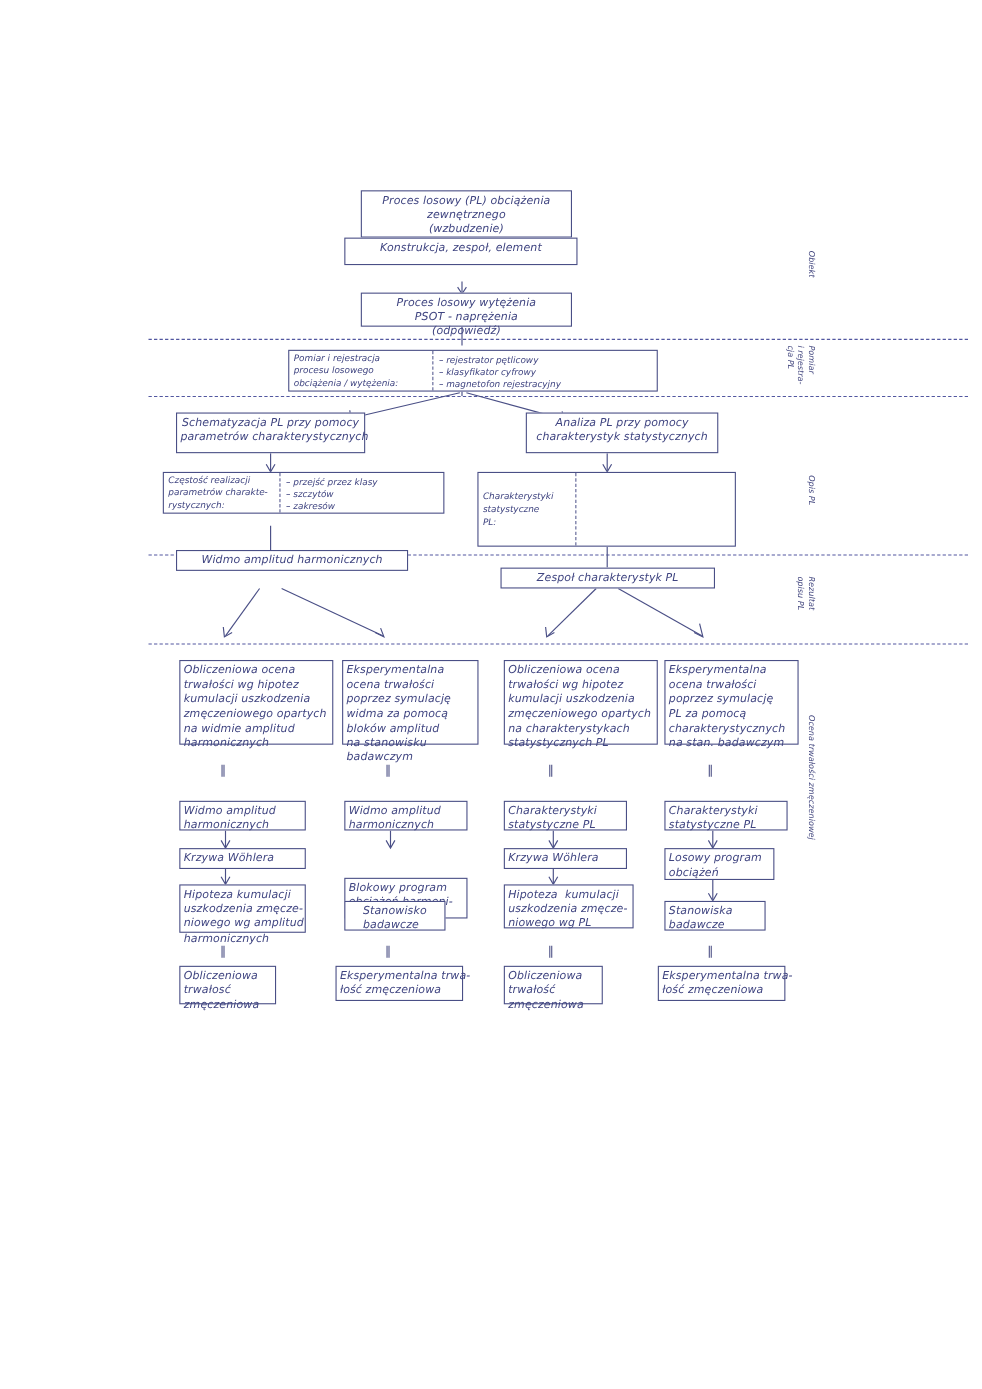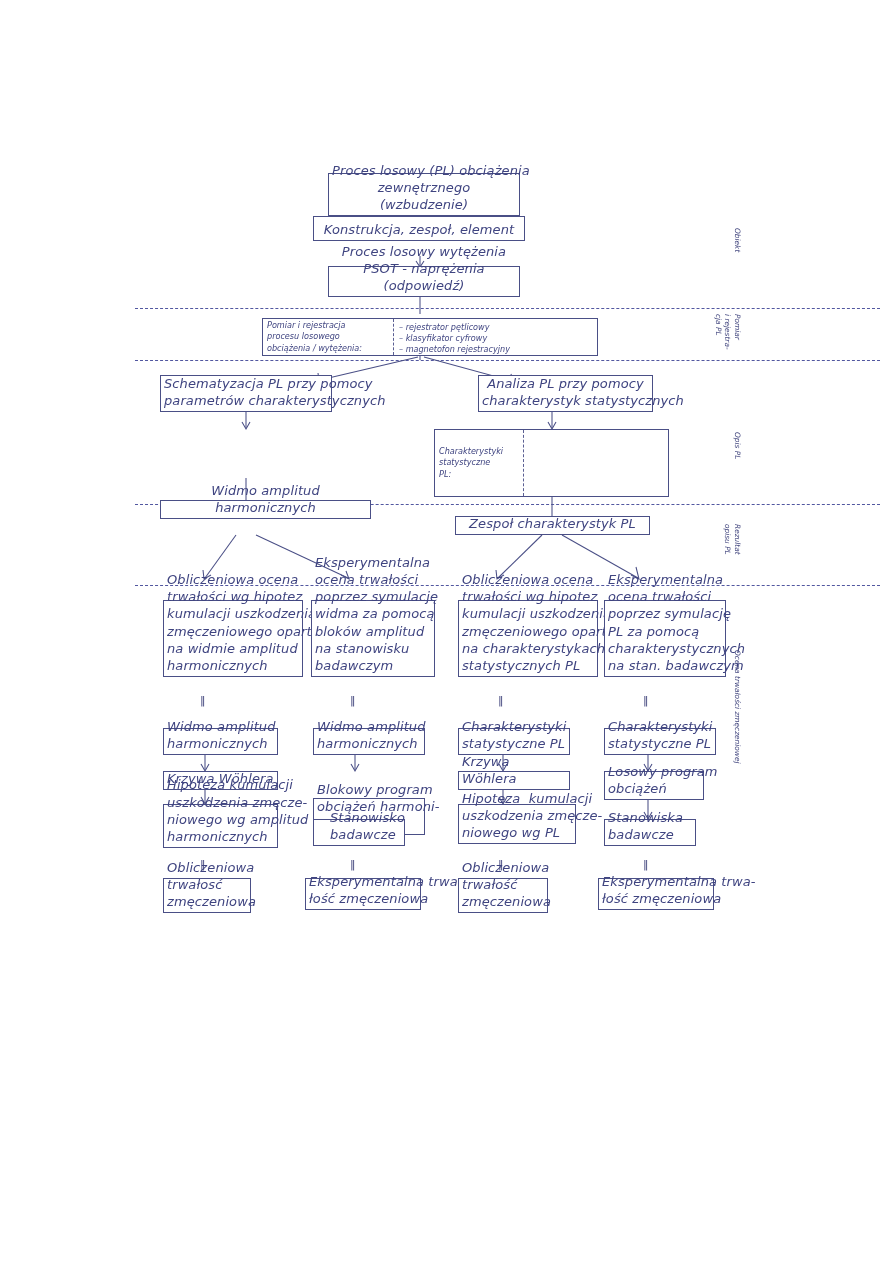--- a/index.html
+++ b/index.html
@@ -1,22 +1,22 @@
 <!DOCTYPE html>
 <html><head>
 <meta charset="utf-8">
 <style>
   html,body{margin:0;padding:0;background:#ffffff;}
   body{width:893px;height:1263px;position:relative;
        font-family:"DejaVu Sans",sans-serif;color:#3b3f7a;}
   #sheet{position:absolute;left:0;top:0;width:893px;height:1263px;overflow:hidden;}
 
   .box{position:absolute;border:1.2px solid #4a4f86;background:#ffffff;
-       box-sizing:border-box;font-style:italic;font-size:13px;line-height:1.32;
-       color:#3f4480;text-align:center;display:flex;align-items:flex-end;
+       box-sizing:border-box;font-style:italic;font-size:10px;line-height:1.32;
+       color:#3f4480;text-align:center;display:flex;align-items:flex-start;
        justify-content:center;padding:2px 3px;letter-spacing:.1px;}
   .box.lft{text-align:left;justify-content:flex-start;}
   .box .inner{width:100%;}
 
   
   .split{position:absolute;border:1.2px solid #4a4f86;background:#fff;
          box-sizing:border-box;display:flex;font-style:italic;font-size:8.1px;
          line-height:1.38;color:#3f4480;}
   .split .left{padding:3px 4px;box-sizing:border-box;display:flex;align-items:center;}
   .split .divider{border-left:1px dashed #5b5f93;}
@@ -136,20 +136,31 @@
     </div>
   </div>
 
   <div class="box" style="left:160px;top:375px;width:172px;height:37px;">
     <div class="inner">Schematyzacja&nbsp;PL&nbsp;przy&nbsp;pomocy<br>parametrów&nbsp;charakterystycznych</div>
   </div>
   <div class="box" style="left:478px;top:375px;width:175px;height:37px;">
     <div class="inner">Analiza&nbsp;PL&nbsp;przy&nbsp;pomocy<br>charakterystyk&nbsp;statystycznych</div>
   </div>
 
+  <div class="split" style="left:148px;top:429px;width:256px;height:38px;">
+    <div class="left" style="width:105px;">Częstość&nbsp;realizacji<br>parametrów&nbsp;charakte-<br>rystycznych:</div>
+    <div class="divider"></div>
+    <div class="right">
+      <ul>
+        <li>przejść przez klasy</li>
+        <li>szczytów</li>
+        <li>zakresów</li>
+      </ul>
+    </div>
+  </div>
 
   <div class="split" style="left:434px;top:429px;width:235px;height:68px;">
     <div class="left" style="width:88px;">Charakterystyki<br>statystyczne<br>PL:</div>
     <div class="divider"></div>
   </div>
 
   <div class="box" style="left:160px;top:500px;width:211px;height:19px;">
     <div class="inner">Widmo amplitud  harmonicznych</div>
   </div>
   <div class="box" style="left:455px;top:516px;width:195px;height:19px;">

